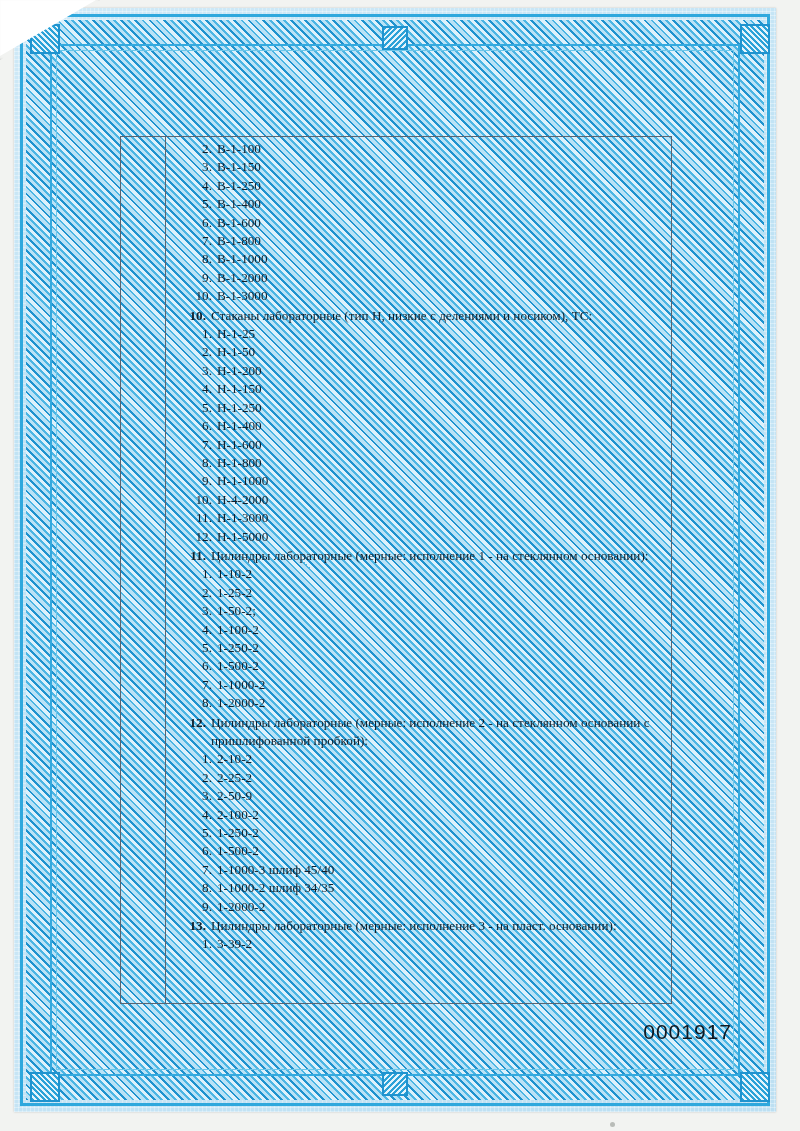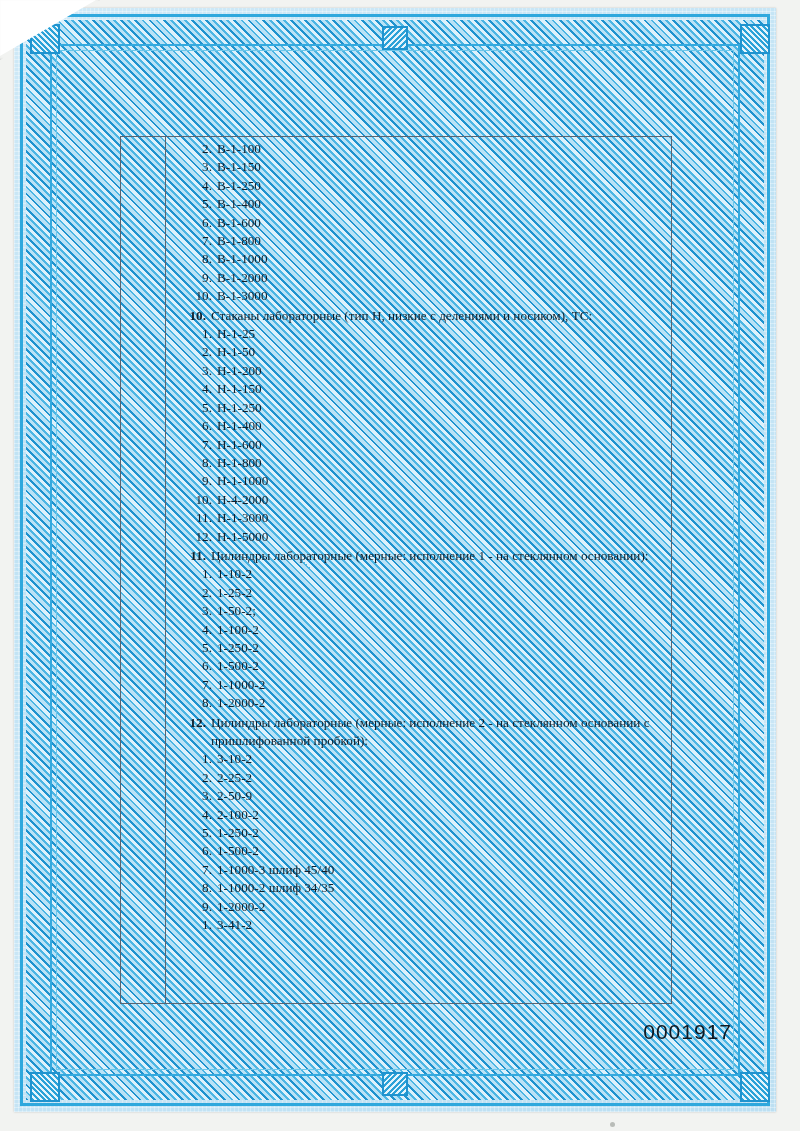--- a/index.html
+++ b/index.html
@@ -372,21 +372,21 @@
       <div class="item sub">
         <span class="num">8.</span>
         <span class="txt">1-2000-2</span>
       </div>
       <div class="item head">
         <span class="num">12.</span>
         <span class="txt">Цилиндры лабораторные (мерные: исполнение 2 - на стеклянном основании с пришлифованной пробкой):</span>
       </div>
       <div class="item sub">
         <span class="num">1.</span>
-        <span class="txt">3-10-2</span>
+        <span class="txt">2-10-2</span>
       </div>
       <div class="item sub">
         <span class="num">2.</span>
         <span class="txt">2-25-2</span>
       </div>
       <div class="item sub">
         <span class="num">3.</span>
         <span class="txt">2-50-9</span>
       </div>
       <div class="item sub">
@@ -406,22 +406,26 @@
         <span class="txt">1-1000-3 шлиф 45/40</span>
       </div>
       <div class="item sub">
         <span class="num">8.</span>
         <span class="txt">1-1000-2 шлиф 34/35</span>
       </div>
       <div class="item sub">
         <span class="num">9.</span>
         <span class="txt">1-2000-2</span>
       </div>
+      <div class="item head">
+        <span class="num">13.</span>
+        <span class="txt">Цилиндры лабораторные (мерные: исполнение 3 - на пласт. основании):</span>
+      </div>
       <div class="item sub">
         <span class="num">1.</span>
-        <span class="txt">3-41-2</span>
+        <span class="txt">3-39-2</span>
       </div>
     </div>
 
   <div class="serial">0001917</div>
   <div class="speck"></div>
 
 </div>
 
 </body></html>

